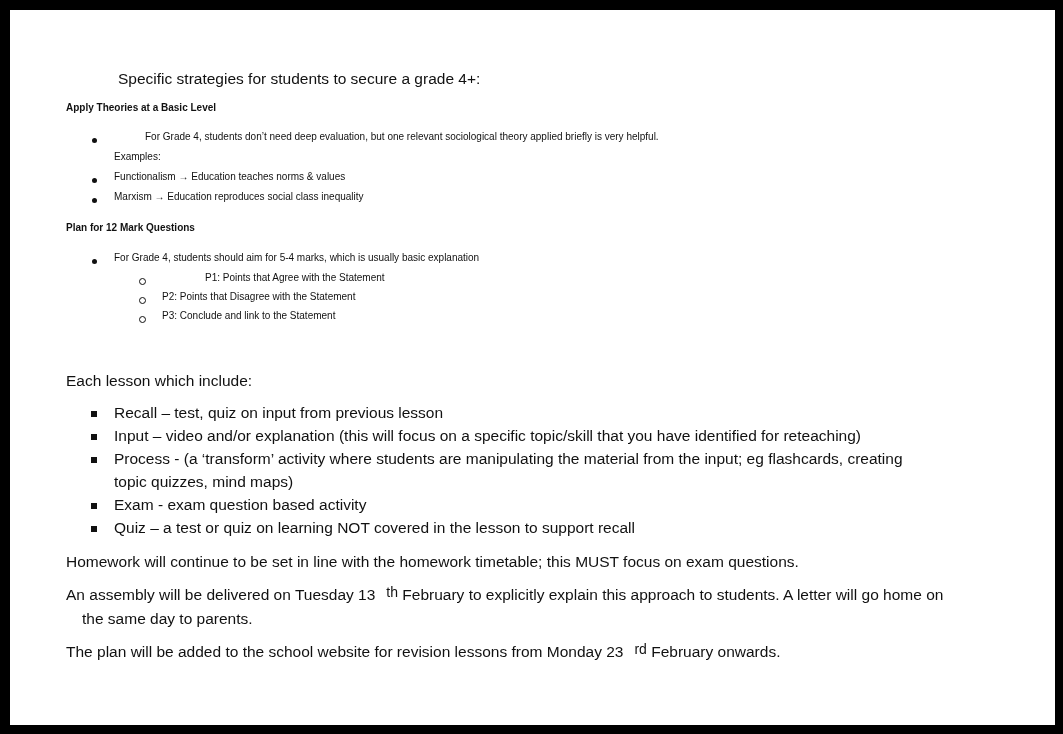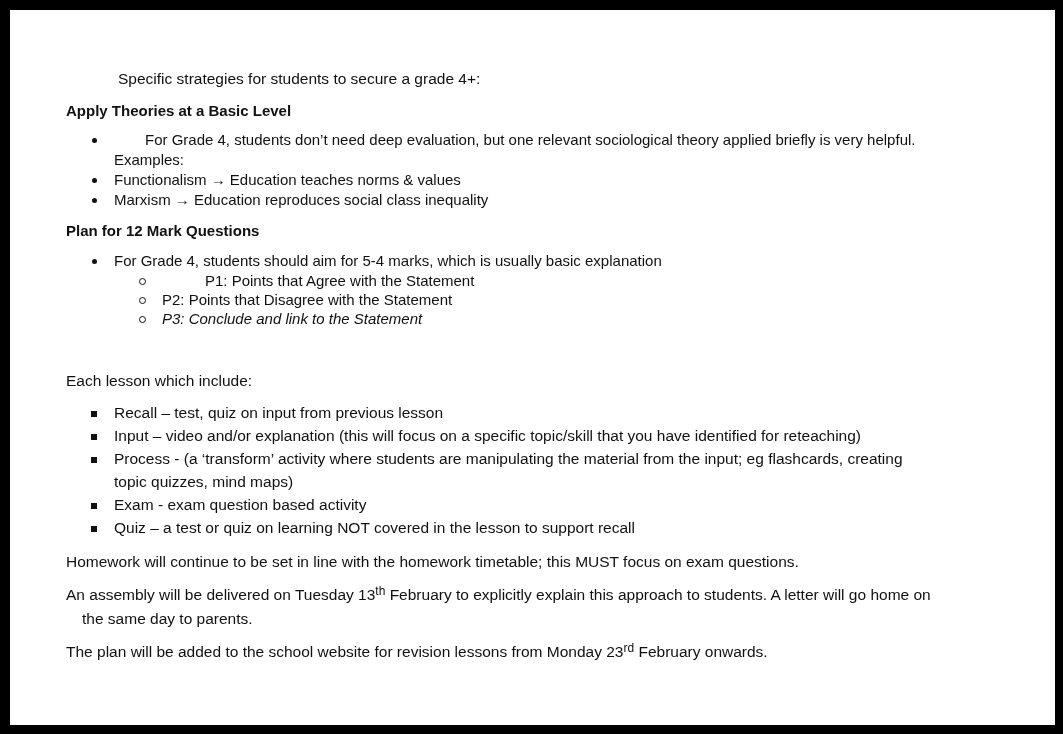--- a/index.html
+++ b/index.html
@@ -8,32 +8,32 @@
     background:#000;
     font-family:"Liberation Sans", sans-serif;
     color:#111;
   }
   .page {
     position:absolute; left:10px; top:10px; width:1045px; height:715px;
     background:#fff;
   }
   .abs { position:absolute; white-space:nowrap; }
   .p15 { font-size:15.5px; }
-  .p13 { font-size:15px; }
+  .p13 { font-size:10px; }
   .b { font-weight:bold; }
   .bullet-dot {
     position:absolute; width:5px; height:5px; border-radius:50%; background:#111;
   }
   .bullet-sq {
     position:absolute; width:6px; height:6px; background:#111;
   }
   .bullet-o {
     position:absolute; width:5px; height:5px; border-radius:50%; border:1px solid #111; background:#fff;
   }
-  sup { font-size:12px; vertical-align:top; position:relative; top:-2px; }
+  sup { font-size:14px; vertical-align:top; position:relative; top:-2px;margin-left:11px; }
 </style>
 </head>
 <body>
 
 <div class="page">
 
   <div class="abs p15" style="left:68px;top:60px;margin-left:40px;">Specific strategies for students to secure a grade 4+:</div>
 
   <div class="abs p13 b" style="left:56px;top:92px;">Apply Theories at a Basic Level</div>
 
@@ -47,21 +47,21 @@
 
   <div class="abs p13 b" style="left:56px;top:212px;">Plan for 12 Mark Questions</div>
 
   <span class="bullet-dot" style="left:82px;top:249px;"></span>
   <div class="abs p13" style="left:104px;top:242px;">For Grade 4, students should aim for 5-4 marks, which is usually basic explanation</div>
   <span class="bullet-o" style="left:129px;top:268px;"></span>
   <div class="abs p13" style="left:152px;top:262px;margin-left:43px;">P1: Points that Agree with the Statement</div>
   <span class="bullet-o" style="left:129px;top:287px;"></span>
   <div class="abs p13" style="left:152px;top:281px;">P2: Points that Disagree with the Statement</div>
   <span class="bullet-o" style="left:129px;top:306px;"></span>
-  <div class="abs p13" style="left:152px;top:300px;font-style:italic;">P3: Conclude and link to the Statement</div>
+  <div class="abs p13" style="left:152px;top:300px;">P3: Conclude and link to the Statement</div>
 
 
   <div class="abs p15" style="left:56px;top:362px;">Each lesson which include:</div>
 
   <span class="bullet-sq" style="left:81px;top:401px;"></span>
   <div class="abs p15" style="left:104px;top:394px;">Recall – test, quiz on input from previous lesson</div>
   <span class="bullet-sq" style="left:81px;top:424px;"></span>
   <div class="abs p15" style="left:104px;top:417px;">Input – video and/or explanation (this will focus on a specific topic/skill that you have identified for reteaching)</div>
   <span class="bullet-sq" style="left:81px;top:447px;"></span>
   <div class="abs p15" style="left:104px;top:463px;">topic quizzes, mind maps)</div>

